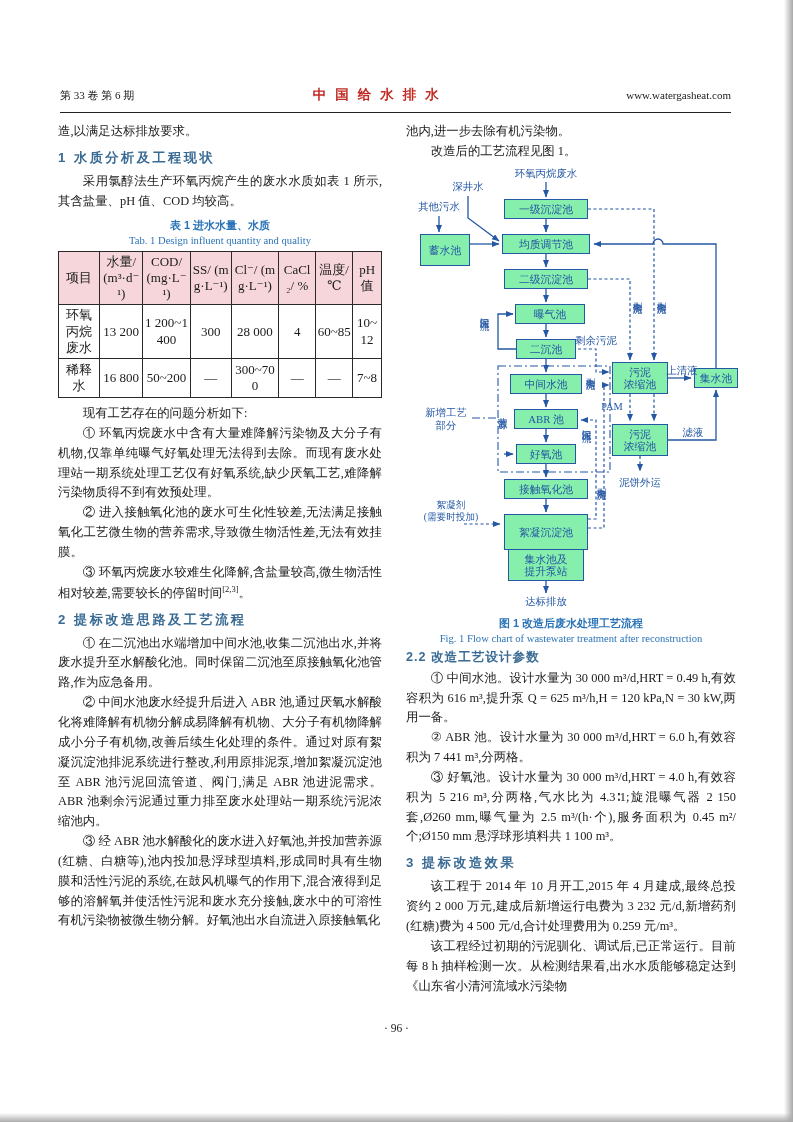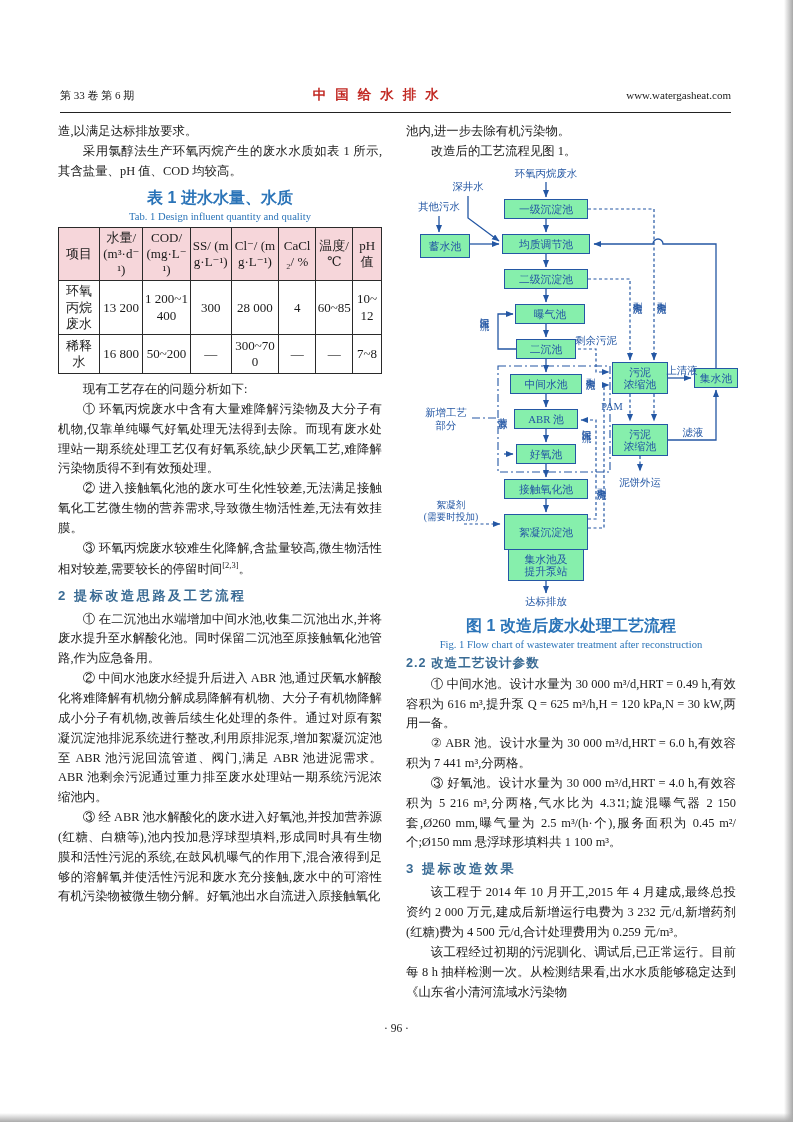--- a/index.html
+++ b/index.html
@@ -20,21 +20,21 @@
   .col-l{width:324px;}
   .col-r{width:330px;}
   p{margin:0;font-size:12.4px;line-height:1.6;text-align:justify;}
   .ind{text-indent:2em;}
   sup{font-size:8.5px;}
   .h1{font-family:"Liberation Sans","DejaVu Sans",sans-serif;font-weight:bold;
       color:#3a6b94;font-size:13.2px;letter-spacing:2.5px;margin:7px 0 5px;}
   .h2{font-family:"Liberation Sans","DejaVu Sans",sans-serif;font-weight:bold;
       color:#3a6b94;font-size:12.6px;letter-spacing:1px;margin:5px 0 3px;}
   .cap-zh{font-family:"Liberation Sans","DejaVu Sans",sans-serif;font-weight:bold;
-          color:#2b74b8;font-size:16px;text-align:center;margin:6px 0 2px;}
+          color:#2b74b8;font-size:11px;text-align:center;margin:6px 0 2px;}
   .cap-en{color:#2b74b8;font-size:10.6px;text-align:center;margin:0 0 5px;}
   
   table.t1{border-collapse:collapse;width:100%;font-size:13px;line-height:1.25;
            table-layout:fixed;margin:2px 0 6px;}
   .t1 th,.t1 td{border:1px solid #2a2a2a;text-align:center;vertical-align:middle;
                 padding:2px 1px;word-break:break-all;}
   .t1 th{background:#f6d6da;font-weight:normal;}
   .t1 td{height:34px;}
   
   .fc{position:relative;width:330px;height:444px;margin:4px auto 0;
@@ -61,20 +61,21 @@
     <span>第 33 卷   第 6 期</span>
     <span class="journal">中国给水排水</span>
     <span>www.watergasheat.com</span>
   </div>
   <div class="hdr-rule"></div>
 
   <div class="cols">
 
     <div class="col-l">
       <p>造,以满足达标排放要求。</p>
+      <div class="h1">1  水质分析及工程现状</div>
       <p class="ind">采用氯醇法生产环氧丙烷产生的废水水质如表 1 所示,其含盐量、pH 值、COD 均较高。</p>
       <div class="cap-zh">表 1  进水水量、水质</div>
       <div class="cap-en">Tab. 1  Design influent quantity and quality</div>
 
       <table class="t1">
         <colgroup>
           <col style="width:40px">
             <col style="width:42px">
             <col style="width:46px">
             <col style="width:40px">
@@ -177,21 +178,21 @@
             <path d="M58,358 H94" marker-end="url(#arr)"></path>
             <path d="M182,353 L190,353 V254 H175" marker-end="url(#arr)"></path>
             <path d="M182,362 H198 V219 H203" marker-end="url(#arr)"></path>
           </g>
           <g stroke="#2457a4" stroke-width="1.1" fill="none" stroke-dasharray="8 3 2 3">
             <rect x="92" y="200" width="112" height="106"></rect>
             <path d="M66,252 H92"></path>
           </g>
         </svg>
 
-        <div class="fc-box" style="left:14px;top:68px;width:50px;height:24px;">
+        <div class="fc-box" style="left:14px;top:68px;width:50px;height:32px;">
             <span>蓄水池</span>
           </div>
         <div class="fc-box" style="left:98px;top:33px;width:84px;height:20px;">
             <span>一级沉淀池</span>
           </div>
         <div class="fc-box" style="left:96px;top:68px;width:88px;height:20px;">
             <span>均质调节池</span>
           </div>
         <div class="fc-box" style="left:98px;top:103px;width:84px;height:20px;">
             <span>二级沉淀池</span>

